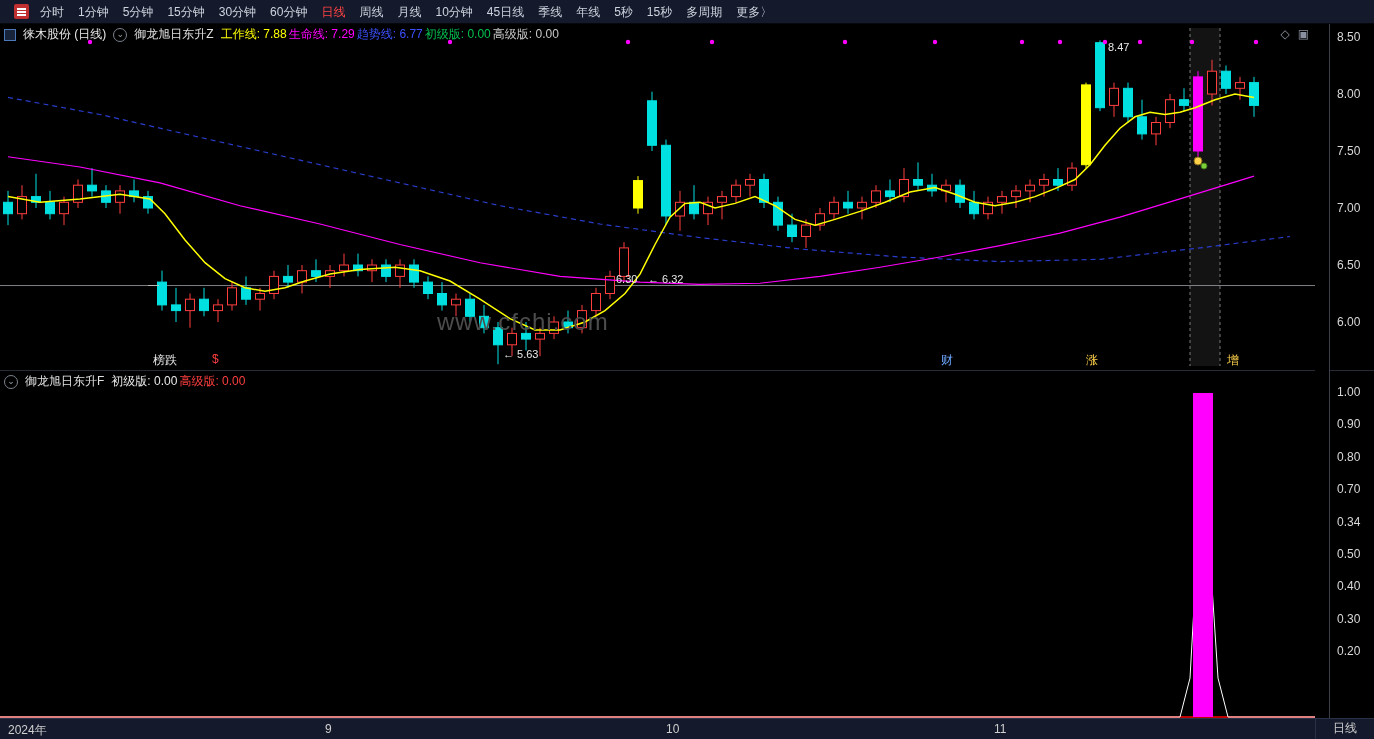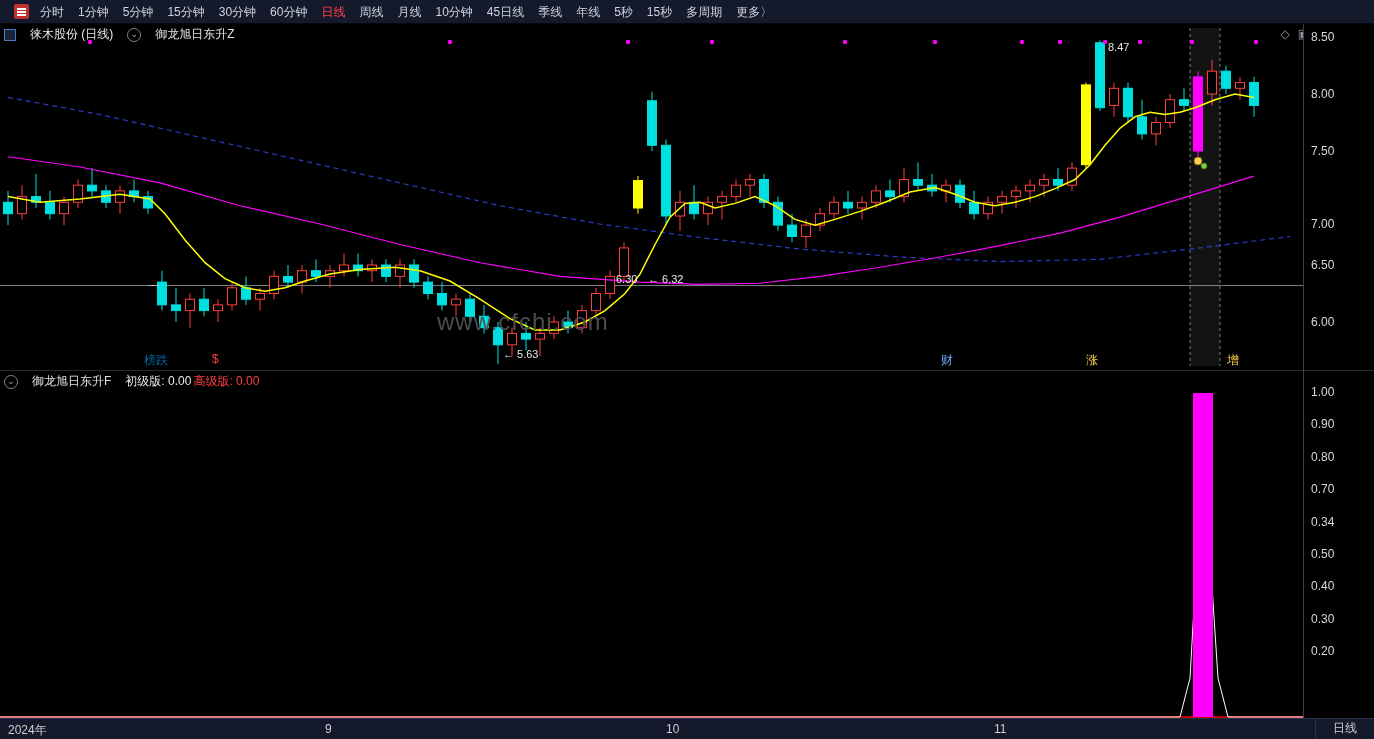--- a/index.html
+++ b/index.html
@@ -17,35 +17,35 @@
   .menu-icon{width:15px;height:15px;background:#c03030;border-radius:2px;margin:0 4px 0 2px;
              position:relative;flex:0 0 auto;}
   .menu-icon::after{content:"";position:absolute;left:3px;top:4px;width:9px;height:1.5px;
              background:#fff;box-shadow:0 3px 0 #fff,0 6px 0 #fff;}
   
   #main-panel{position:absolute;top:24px;left:0;width:1315px;height:346px;background:#000;}
   #sub-panel{position:absolute;top:370px;left:0;width:1315px;height:348px;background:#000;
              border-top:1px solid #272b36;box-sizing:border-box;}
   #main-svg,#sub-svg{position:absolute;top:0;left:0;}
   svg text{font-family:"Liberation Sans",sans-serif;}
-  .panel-header{position:absolute;top:2px;left:4px;display:flex;align-items:center;gap:14px;
+  .panel-header{position:absolute;top:2px;left:4px;display:flex;align-items:center;gap:7px;
                 z-index:5;white-space:nowrap;}
   .stock-title{color:#e8e8e8;}
   .ind-name{color:#e0e0e0;}
   .ind-val{margin-right:2px;}
   .collapse-icon{width:12px;height:12px;border:1px solid #7d828c;border-radius:50%;
                  color:#9aa0aa;font-size:9px;line-height:11px;text-align:center;flex:0 0 auto;}
   .stock-icon{width:10px;height:10px;border:1px solid #4a78b8;background:#17243a;flex:0 0 auto;}
   #main-corner-icons{position:absolute;top:3px;right:6px;z-index:5;color:#8a90a0;
                      display:flex;gap:8px;font-size:12px;}
   .chart-marker{position:absolute;top:328px;font-size:12px;z-index:4;}
   #watermark{position:absolute;left:437px;top:284px;font-size:24px;color:#4c4c4c;
              letter-spacing:1px;z-index:2;}
   
-  #axis-col{position:absolute;top:24px;right:0;width:71px;height:694px;background:#000;
+  #axis-col{position:absolute;top:24px;right:0;width:45px;height:694px;background:#000;
             border-left:1px solid #3a3f4b;box-sizing:border-box;z-index:6;}
   .axis-label{position:absolute;left:7px;transform:translateY(-50%);color:#d8d8d8;}
   .axis-sep{position:absolute;top:346px;left:0;right:0;height:1px;background:#272b36;}
   
   #bottom-bar{position:absolute;bottom:0;left:0;right:0;height:21px;background:#141a2b;
               border-top:1px solid #2a3047;box-sizing:border-box;z-index:10;}
   .time-label{position:absolute;top:3px;color:#cfcfcf;}
   #corner-cell{position:absolute;right:0;top:0;width:59px;height:100%;border-left:1px solid #2a3047;
                box-sizing:border-box;text-align:center;line-height:19px;color:#cfcfcf;}
 </style>
@@ -286,27 +286,28 @@
         <g>
           <circle cx="1198" cy="137" r="4" fill="#ffd24a" stroke="#8a6d1a"></circle>
           <circle cx="1204" cy="142" r="3" fill="#7ccf3a" stroke="#3f7a14"></circle>
         </g>
       </svg>
     <div class="panel-header">
       <span class="stock-icon"></span>
       <span class="stock-title">徕木股份 (日线)</span>
       <span class="collapse-icon">⌄</span>
       <span class="ind-name">御龙旭日东升Z</span>
+      <span id="main-vals"><span class="ind-val" style="color: rgb(255, 255, 0);">工作线: 7.88</span><span class="ind-val" style="color: rgb(255, 0, 255);">生命线: 7.29</span><span class="ind-val" style="color: rgb(60, 80, 255);">趋势线: 6.77</span><span class="ind-val" style="color: rgb(0, 192, 80);">初级版: 0.00</span><span class="ind-val" style="color: rgb(200, 200, 200);">高级版: 0.00</span></span>
     </div>
     <div id="main-corner-icons">
       <span>◇</span>
       <span>▣</span>
     </div>
     <span id="watermark">www.cfchi.com</span>
-  <span class="chart-marker" style="left: 144px; color: #0369a1;">榜跌</span>
+  <span class="chart-marker" style="left: 153px; color: #e5e5e5;">榜跌</span>
       <span class="chart-marker" style="left: 212px; color: rgb(255, 62, 62);">$</span>
       <span class="chart-marker" style="left: 941px; color: rgb(111, 168, 255);">财</span>
       <span class="chart-marker" style="left: 1086px; color: rgb(255, 210, 74);">涨</span>
       <span class="chart-marker" style="left: 1227px; color: rgb(255, 210, 74);">增</span>
     </div>
 
   <div id="sub-panel">
     <svg id="sub-svg" width="1315" height="348">
         <line x1="0" y1="346" x2="1315" y2="346" stroke="#ff0000" stroke-width="1.5"></line>
         <polyline points="0,346.0 1180,346.0 1190,307.1 1196,200.2 1201,47.9 1203,22.0 1206,47.9 1211,200.2 1218,307.1 1228,346.0 1315,346.0" fill="none" stroke="#ffffff" stroke-width="1"></polyline>
@@ -317,21 +318,21 @@
       <span class="ind-name">御龙旭日东升F</span>
       <span id="sub-vals"><span class="ind-val" style="color: rgb(232, 232, 232);">初级版: 0.00</span><span class="ind-val" style="color: rgb(255, 62, 62);">高级版: 0.00</span></span>
     </div>
   </div>
 
   <div id="axis-col">
     <div class="axis-sep"></div>
   <span class="axis-label" style="top: 13px;">8.50</span>
       <span class="axis-label" style="top: 70px;">8.00</span>
       <span class="axis-label" style="top: 127px;">7.50</span>
-      <span class="axis-label" style="top: 184px; margin-top: 16px;">7.00</span>
+      <span class="axis-label" style="top: 184px;">7.00</span>
       <span class="axis-label" style="top: 241px;">6.50</span>
       <span class="axis-label" style="top: 298px;">6.00</span>
       <span class="axis-label" style="top: 368px;">1.00</span>
       <span class="axis-label" style="top: 400.4px;">0.90</span>
       <span class="axis-label" style="top: 432.8px;">0.80</span>
       <span class="axis-label" style="top: 465.2px;">0.70</span>
       <span class="axis-label" style="top: 497.6px;">0.34</span>
       <span class="axis-label" style="top: 530px;">0.50</span>
       <span class="axis-label" style="top: 562.4px;">0.40</span>
       <span class="axis-label" style="top: 594.8px;">0.30</span>

